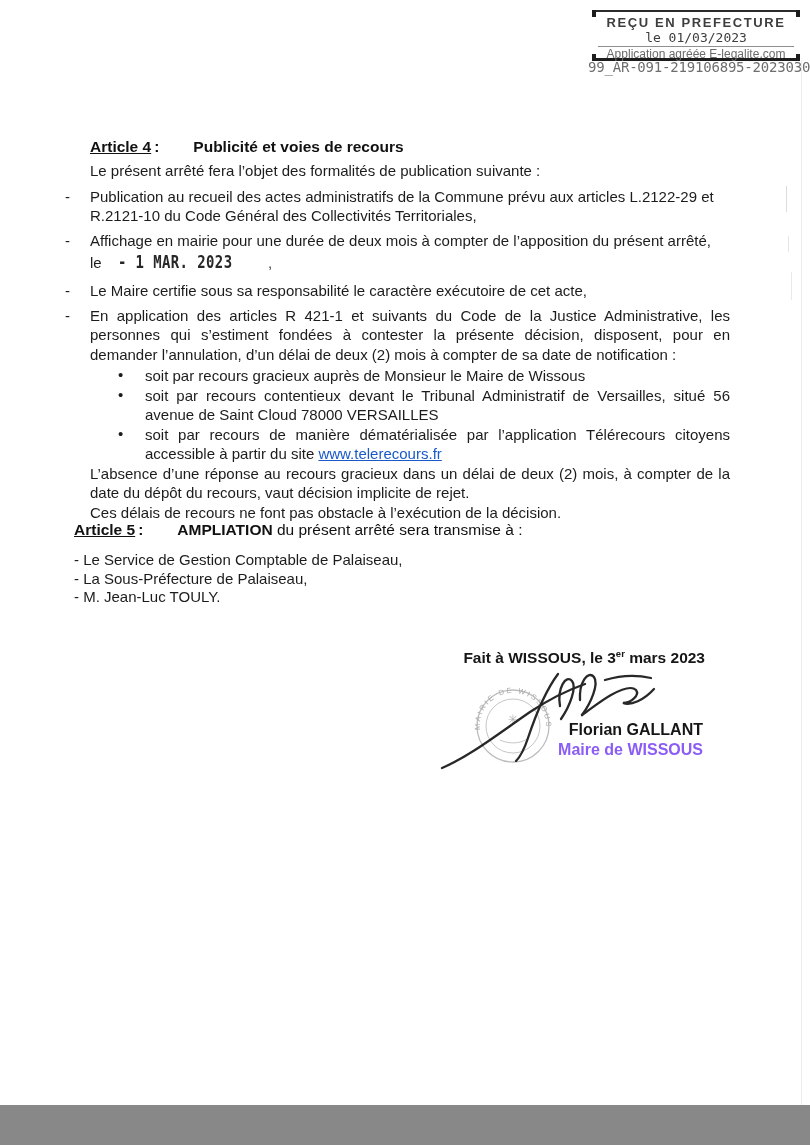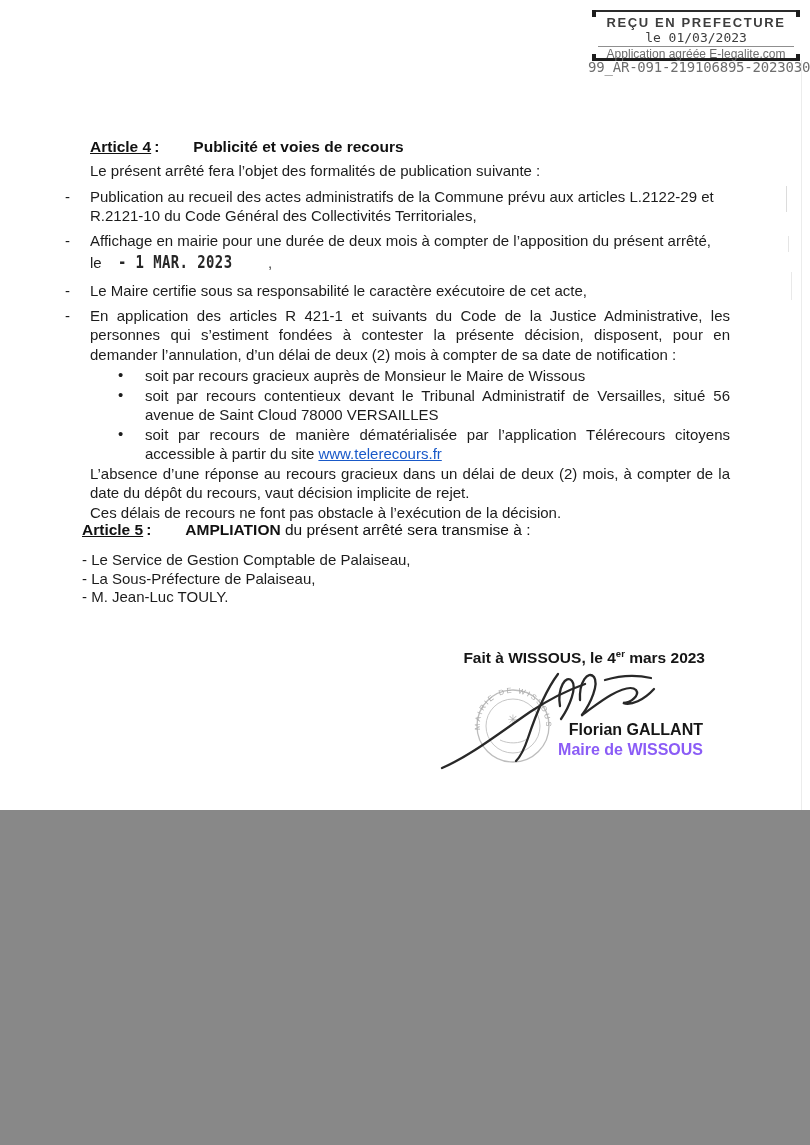--- a/index.html
+++ b/index.html
@@ -1,17 +1,17 @@
 <!DOCTYPE html>
 <html lang="fr"><head>
 <meta charset="utf-8">
 <style>
   html,body{margin:0;padding:0;background:#888;}
   .page{
-    position:relative; width:810px; height:810px; margin:0 auto;
+    position:relative; width:810px; height:1105px; margin:0 auto;
     background:#ffffff; overflow:hidden;
     font-family:"Liberation Sans", sans-serif; color:#1c1c1c;
   }
 
   
   .stamp-box{
     position:absolute; left:592px; top:10px; width:208px; height:46px;
     border-top:2px solid #2b2b2b; border-bottom:3px solid #1d1d1d;
     text-align:center; color:#3d3d3d;
   }
@@ -46,21 +46,21 @@
     color:#272727; transform:scaleX(0.82) scaleY(1.08); transform-origin:left top;
     white-space:nowrap; letter-spacing:0.5px;
   }
   .date-line .trailing-comma{position:absolute; left:178px; top:1px; color:#444;}
   .bullet-item{position:relative; padding-left:55px; }
   .bullet-item .marker{position:absolute; left:28px; top:-1px; font-size:15px;}
   .closing{margin-top:0px;}
   .doc-link{color:#1959c8; text-decoration:underline; cursor:pointer;}
 
   
-  .content-a5{position:absolute; left:82px; top:520px; width:640px; font-size:15px; line-height:20px;}
+  .content-a5{position:absolute; left:74px; top:520px; width:640px; font-size:15px; line-height:20px;}
   .recipients{margin-top:11px; line-height:18.5px;}
 
   
   .fait-line{position:absolute; top:648px; right:105px; font-size:15.5px; font-weight:bold; color:#161616; white-space:nowrap;}
   .fait-line sup{font-size:9.5px;}
   .signer-name{position:absolute; top:721px; right:107px; font-size:16px; font-weight:bold; color:#161616; white-space:nowrap;}
   .signer-title{position:absolute; top:741px; right:107px; font-size:16px; font-weight:bold; color:#8b5cf6; white-space:nowrap;}
   .signature-art{position:absolute; left:430px; top:662px;}
 
   
@@ -140,21 +140,21 @@
       <span class="art-num">Article 5</span><span class="art-colon">:</span><span class="art-title">AMPLIATION</span><span style="font-weight:normal;"> du présent arrêté sera transmise à :</span>
     </div>
     <div class="recipients">
       <div>- Le Service de Gestion Comptable de Palaiseau,</div>
       <div>- La Sous-Préfecture de Palaiseau,</div>
       <div>- M. Jean-Luc TOULY.</div>
     </div>
   </div>
 
   <div class="fait-line">
-    <span>Fait à WISSOUS, le 4</span><sup>er</sup><span> mars 2023</span>
+    <span>Fait à WISSOUS, le 3</span><sup>er</sup><span> mars 2023</span>
   </div>
 
   <svg class="signature-art" width="245" height="115" viewBox="0 0 245 115">
     <defs>
       <path id="sealArc" d="M 51 72 A 33 33 0 1 1 115 72" fill="none"></path>
     </defs>
 
     <g>
       <circle cx="83" cy="64" r="36" fill="none" stroke="#bdbdbd" stroke-width="1.3"></circle>
       <circle cx="83" cy="64" r="27" fill="none" stroke="#c6c6c6" stroke-width="1"></circle>

